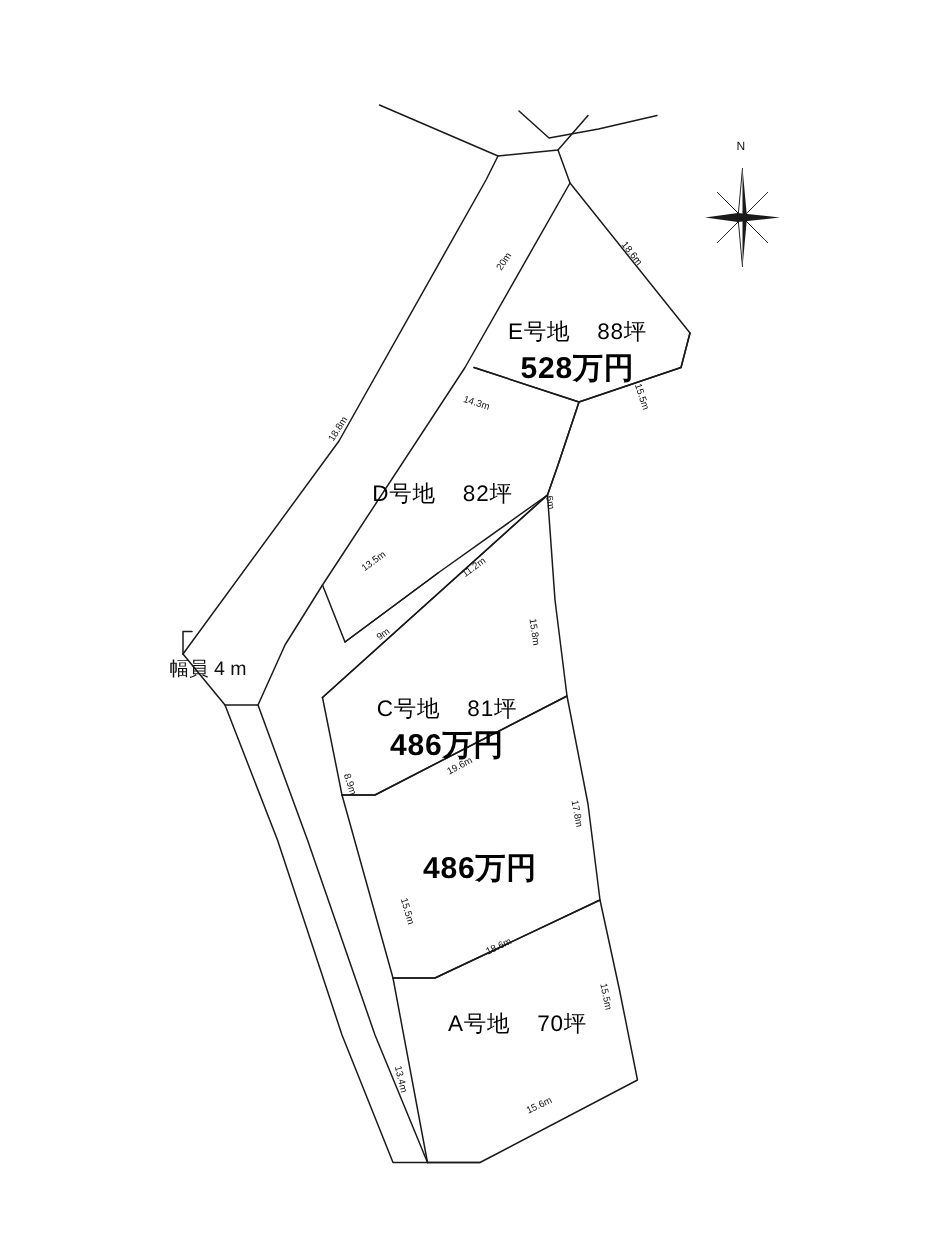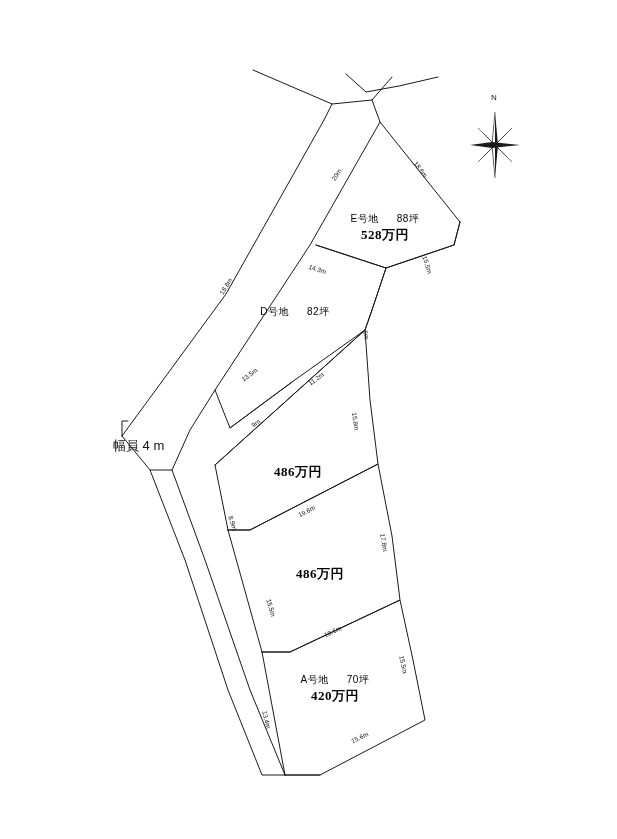--- a/index.html
+++ b/index.html
@@ -22,30 +22,29 @@
     width: 617px;
     height: 839px;
   }
   .lot-label {
     position: absolute;
     text-align: center;
     white-space: nowrap;
     color: #000;
   }
   .lot-name-row {
-    font-size: 10px;
+    font-size: 15px;
     letter-spacing: 0.5px;
     line-height: 1.35;
   }
   .lot-price-row {
-    font-size: 13px;
+    font-size: 20px;
     font-weight: bold;
     line-height: 1.45;
     letter-spacing: 0.5px;
-    font-family: Liberation Serif, serif;
   }
   .lot-name-row .area {
     margin-left: 18px;
   }
   .dim-label {
     position: absolute;
     font-size: 6.5px;
     color: #111;
     white-space: nowrap;
     transform-origin: 0 0;
@@ -122,42 +121,44 @@
 
   
   <div class="lot-label" style="left:305px; top:212px; width:160px;">
     <div class="lot-name-row">
       <span>E号地</span><span class="area">88坪</span>
     </div>
     <div class="lot-price-row">528万円</div>
   </div>
 
   
-  <div class="lot-label" style="left:215px; top:305px; width:160px;text-align:center;">
+  <div class="lot-label" style="left:215px; top:320px; width:160px;text-align:center;">
     <div class="lot-name-row">
       <span>D号地</span><span class="area">82坪</span>
     </div>
   </div>
 
   
   <div class="lot-label" style="left:218px; top:463px; width:160px;">
+    <div class="lot-name-row">
+      <span>C号地</span><span class="area">81坪</span>
+    </div>
     <div class="lot-price-row">486万円</div>
   </div>
 
   
   <div class="lot-label" style="left:240px; top:565px; width:160px;">
     <div class="lot-price-row">486万円</div>
   </div>
 
   
-  <div class="lot-label" style="left:255px; top:673px; width:160px;text-align:center;">
+  <div class="lot-label" style="left:265px; top:673px; width:160px;text-align:center;">
     <div class="lot-name-row">
       <span>A号地</span><span class="area">70坪</span>
     </div>
-    <div class="lot-price-row">420万円</div>
   </div>
 
   
   <div class="dim-label" style="left:418px; top:160px; transform:rotate(52deg);">18.6m</div>
   <div class="dim-label" style="left:330px; top:178px; transform:rotate(-57deg);">20m</div>
   <div class="dim-label" style="left:428px; top:255px; transform:rotate(72deg);">15.5m</div>
   <div class="dim-label" style="left:310px; top:263px; transform:rotate(18deg);">14.3m</div>
   <div class="dim-label" style="left:218px; top:292px; transform:rotate(-58deg);">18.8m</div>
   <div class="dim-label" style="left:369px; top:330px; transform:rotate(80deg);">6m</div>
   <div class="dim-label" style="left:240px; top:377px; transform:rotate(-36deg);">13.5m</div>

